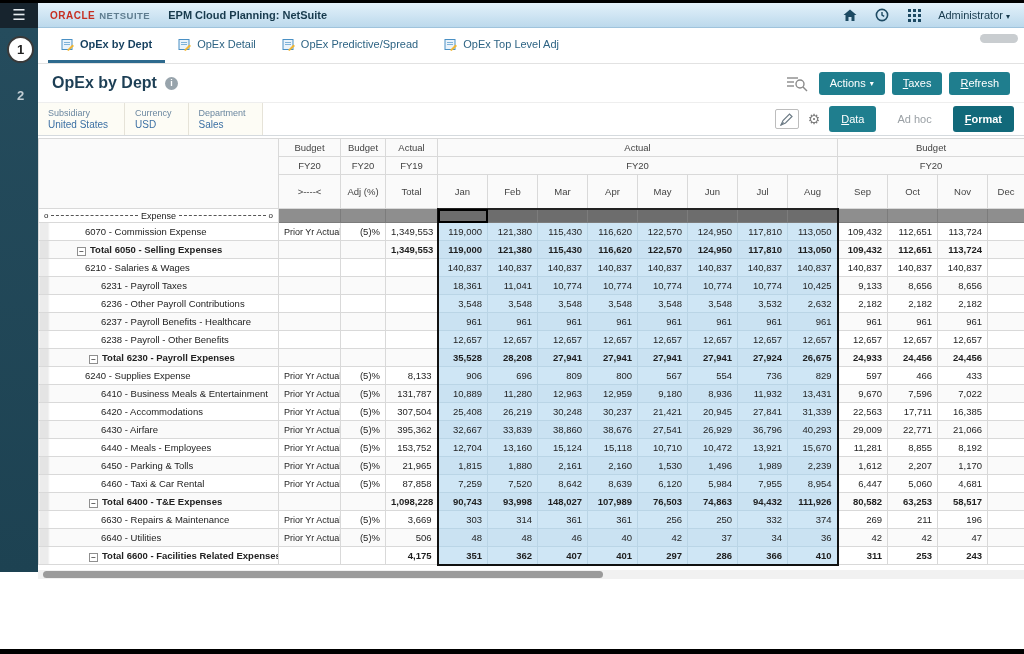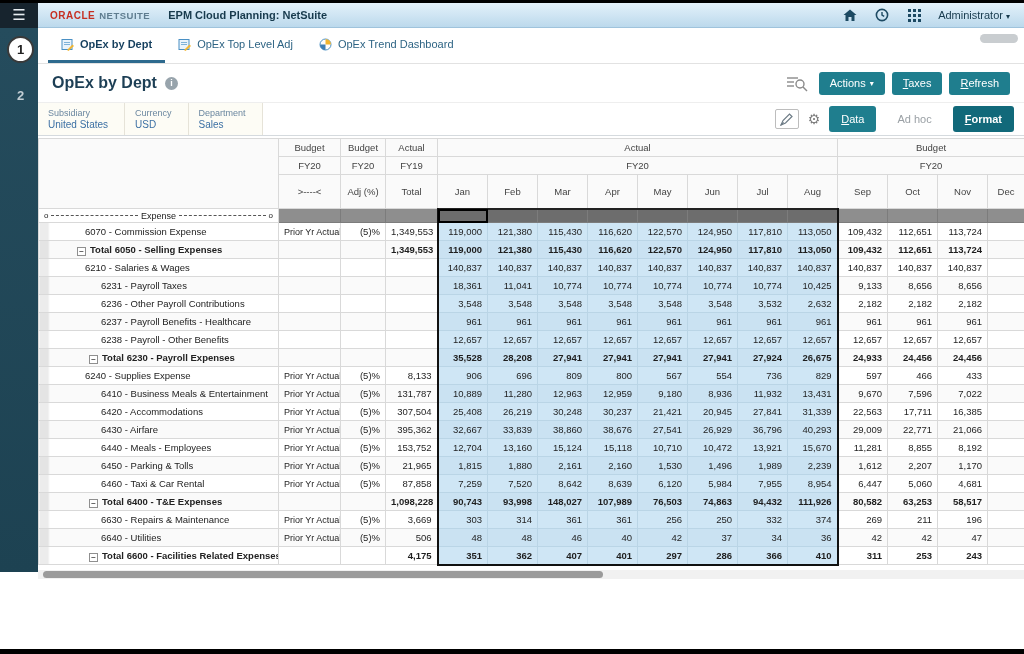--- a/index.html
+++ b/index.html
@@ -193,31 +193,43 @@
       </div>
       <div class="tab">
         <span>
             <svg width="13" height="13" viewBox="0 0 13 13">
               <rect x="1" y="1.5" width="10" height="10" fill="#eaf3fb" stroke="#4a90c4"></rect>
               <line x1="3" y1="4.5" x2="9" y2="4.5" stroke="#7fb2d8"></line>
               <line x1="3" y1="6.5" x2="9" y2="6.5" stroke="#7fb2d8"></line>
               <path d="M6 12 L11.5 6.5 L13 8 L7.5 13 Z" fill="#f2b632"></path>
             </svg>
           </span>
-        <span>OpEx Top Level Adj</span>
+        <span>OpEx Detail</span>
       </div>
       <div class="tab">
         <span>
             <svg width="13" height="13" viewBox="0 0 13 13">
-              <circle cx="6.5" cy="6.5" r="5.5" fill="#fff" stroke="#4a90c4"></circle>
-              <path d="M6.5 6.5 L6.5 1 A5.5 5.5 0 0 1 12 6.5 Z" fill="#f2b632"></path>
-              <path d="M6.5 6.5 L1 6.5 A5.5 5.5 0 0 0 6.5 12 Z" fill="#3f7fb5"></path>
+              <rect x="1" y="1.5" width="10" height="10" fill="#eaf3fb" stroke="#4a90c4"></rect>
+              <line x1="3" y1="4.5" x2="9" y2="4.5" stroke="#7fb2d8"></line>
+              <line x1="3" y1="6.5" x2="9" y2="6.5" stroke="#7fb2d8"></line>
+              <path d="M6 12 L11.5 6.5 L13 8 L7.5 13 Z" fill="#f2b632"></path>
             </svg>
           </span>
-        <span>OpEx Trend Dashboard</span>
+        <span>OpEx Predictive/Spread</span>
+      </div>
+      <div class="tab">
+        <span>
+            <svg width="13" height="13" viewBox="0 0 13 13">
+              <rect x="1" y="1.5" width="10" height="10" fill="#eaf3fb" stroke="#4a90c4"></rect>
+              <line x1="3" y1="4.5" x2="9" y2="4.5" stroke="#7fb2d8"></line>
+              <line x1="3" y1="6.5" x2="9" y2="6.5" stroke="#7fb2d8"></line>
+              <path d="M6 12 L11.5 6.5 L13 8 L7.5 13 Z" fill="#f2b632"></path>
+            </svg>
+          </span>
+        <span>OpEx Top Level Adj</span>
       </div>
       <div class="tab-overflow"></div>
     </div>
 
     <div class="titlebar">
       <span class="page-title">OpEx by Dept</span>
       <span class="info-icon">i</span>
       <div class="title-right">
         <span style="margin-right:4px;">
           <svg width="22" height="17" viewBox="0 0 22 17">

